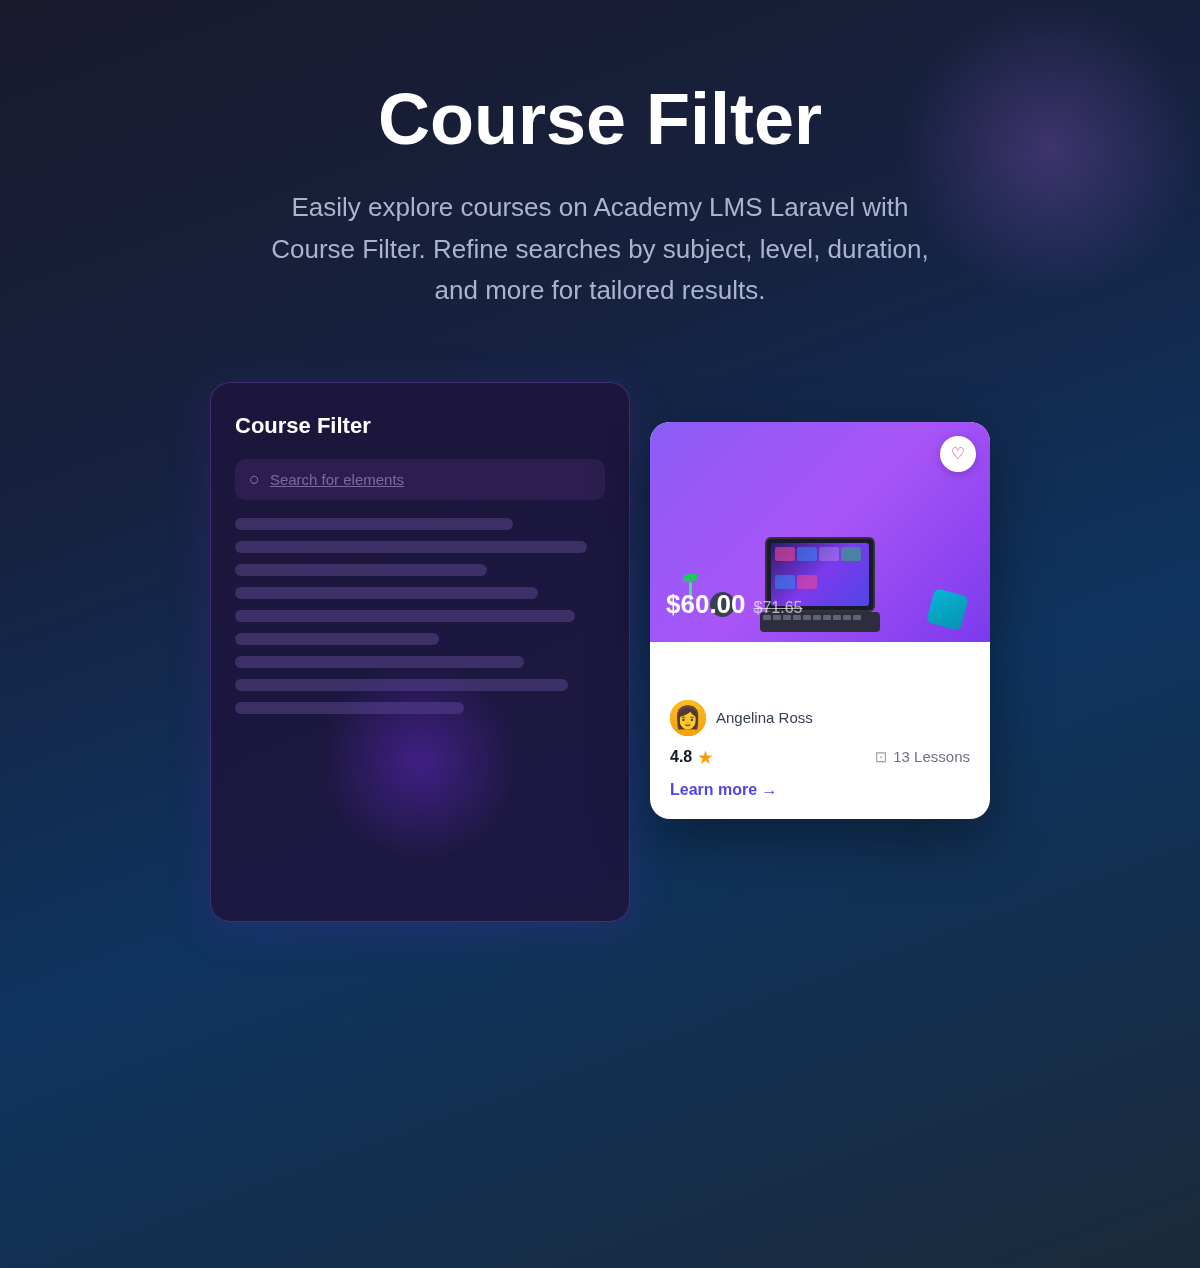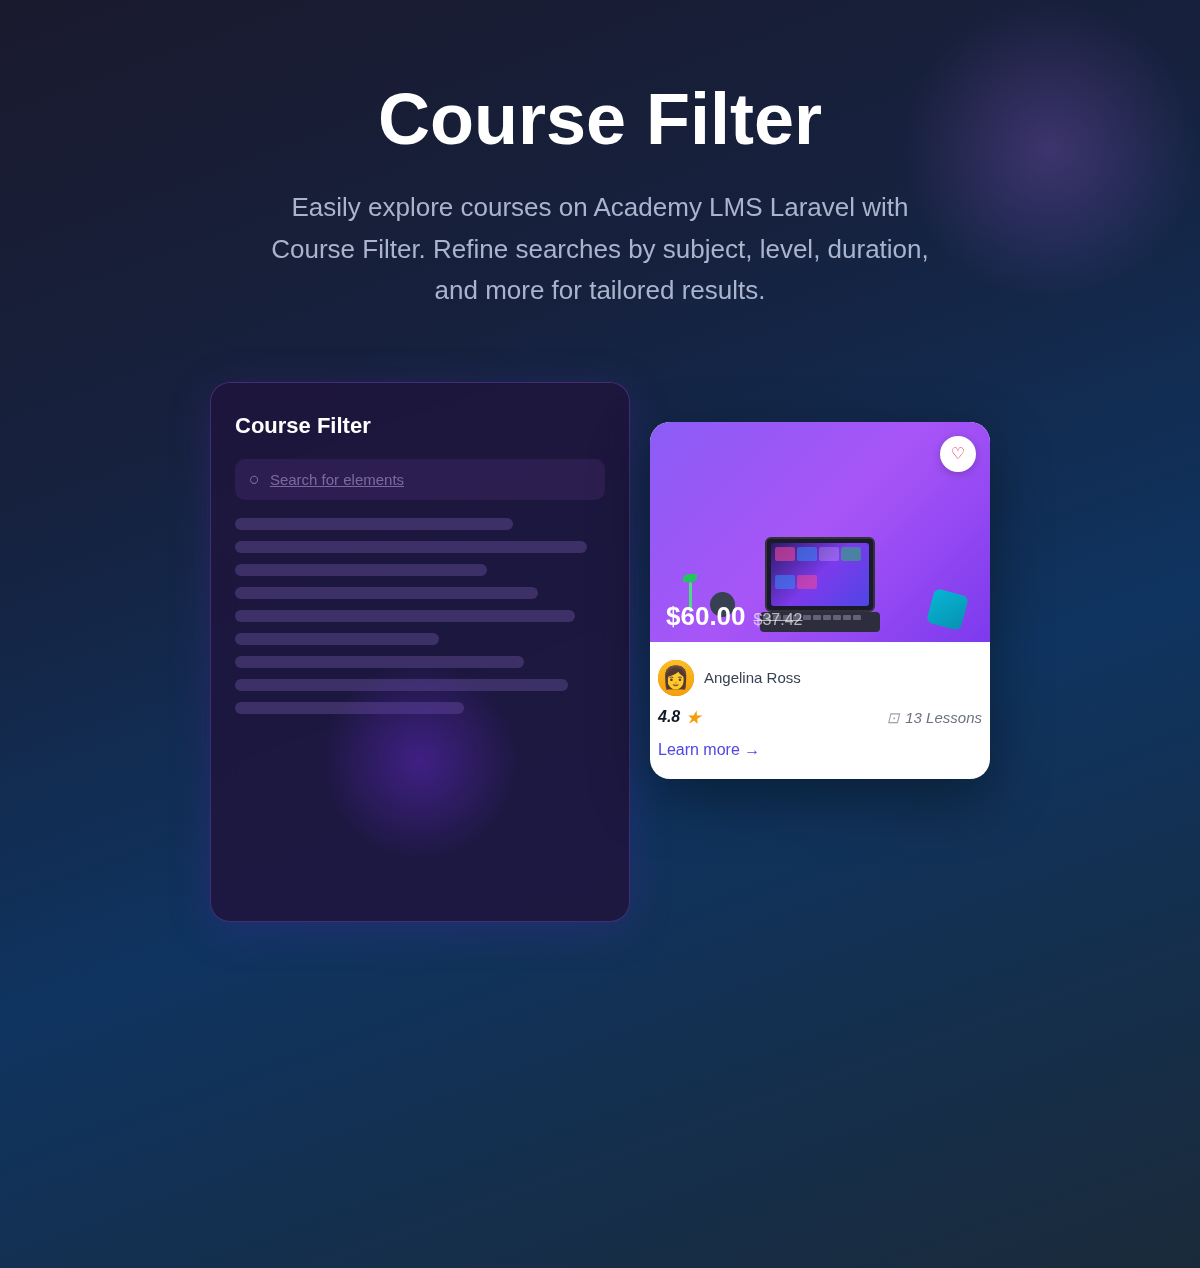--- a/index.html
+++ b/index.html
@@ -274,21 +274,21 @@
       bottom: 25px;
       left: 60px;
       width: 25px;
       height: 25px;
       background: #374151;
       border-radius: 50%;
     }
 
     .price-overlay {
       position: absolute;
-      bottom: 10px;
+      bottom: 22px;
       left: 16px;
       display: flex;
       align-items: baseline;
       gap: 8px;
     }
 
     .price-current {
       font-size: 26px;
       font-weight: 800;
       color: #ffffff;
@@ -314,21 +314,22 @@
       cursor: pointer;
       box-shadow: 0 2px 8px rgba(0,0,0,0.2);
     }
 
     .heart-icon {
       color: #e11d48;
       font-size: 16px;
     }
 
     .card-body {
-      padding: 18px 8px 20px;
+      padding: 18px 20px 20px;
+      margin-top: 40px;
     }
 
     .instructor-row {
       display: flex;
       align-items: center;
       gap: 10px;
       margin-bottom: 12px;
     }
 
     .instructor-avatar {
@@ -368,24 +369,23 @@
     .course-title {
       font-size: 20px;
       font-weight: 800;
       color: #111827;
       line-height: 1.3;
       margin-bottom: 14px;
     }
 
     .card-stats {
       display: flex;
-      align-items: flex-end;
+      align-items: flex-start;
       justify-content: space-between;
       margin-bottom: 14px;
-      font-style: italic;
     }
 
     .rating {
       display: flex;
       align-items: center;
       gap: 6px;
       font-size: 16px;
       font-weight: 600;
       color: #111827;
     }
@@ -405,21 +405,21 @@
     .video-icon {
       color: #9ca3af;
     }
 
     .learn-more-btn {
       display: inline-flex;
       align-items: center;
       gap: 6px;
       color: #4f46e5;
       font-size: 16px;
-      font-weight: 400;
+      font-weight: 700;
       text-decoration: none;
       cursor: pointer;
     }
   </style>
 </head>
 <body>
 
 <h1 class="page-title">Course Filter</h1>
 
 <p class="page-subtitle">Easily explore courses on Academy LMS Laravel  with Course Filter. Refine searches by subject, level, duration, and more for tailored results.</p>
@@ -480,21 +480,21 @@
             <div class="key"></div>
           <div class="key"></div>
         </div>
 
         <div class="joystick"></div>
         <div class="box-right"></div>
       </div>
 
       <div class="price-overlay">
         <span class="price-current">$60.00</span>
-        <span class="price-original">$37.42</span>
+        <span class="price-original">$71.65</span>
       </div>
 
       <div class="wishlist-btn">
         <span class="heart-icon">♡</span>
       </div>
     </div>
 
     <div class="card-body">
       
       <div class="instructor-row">

